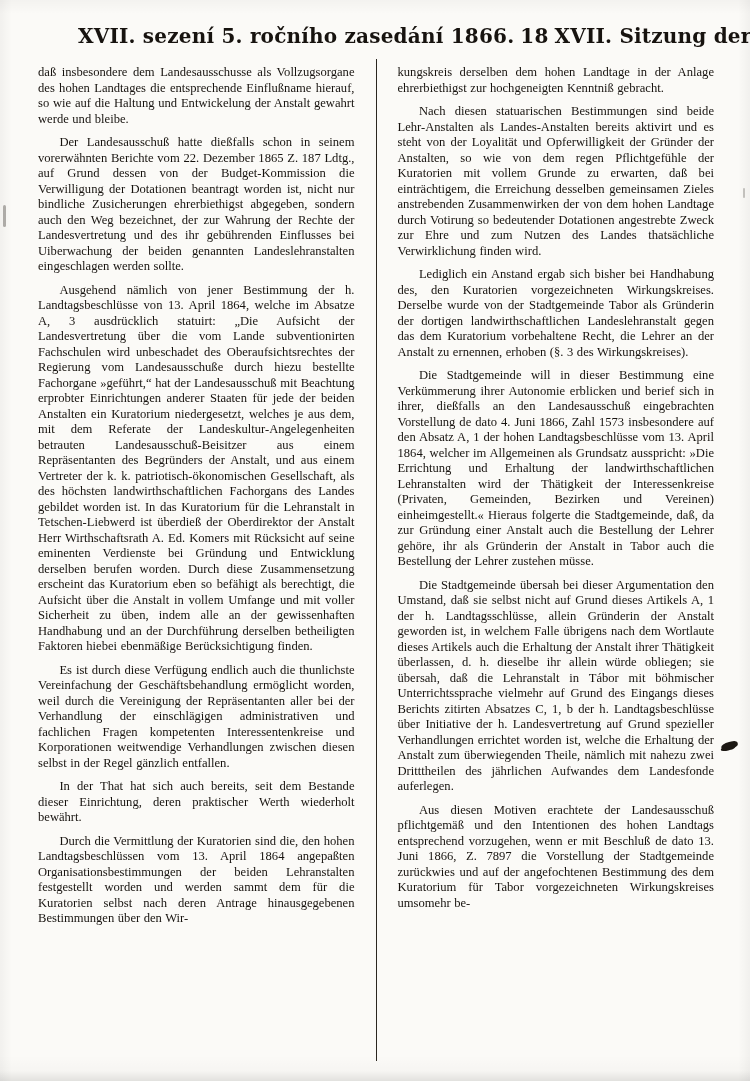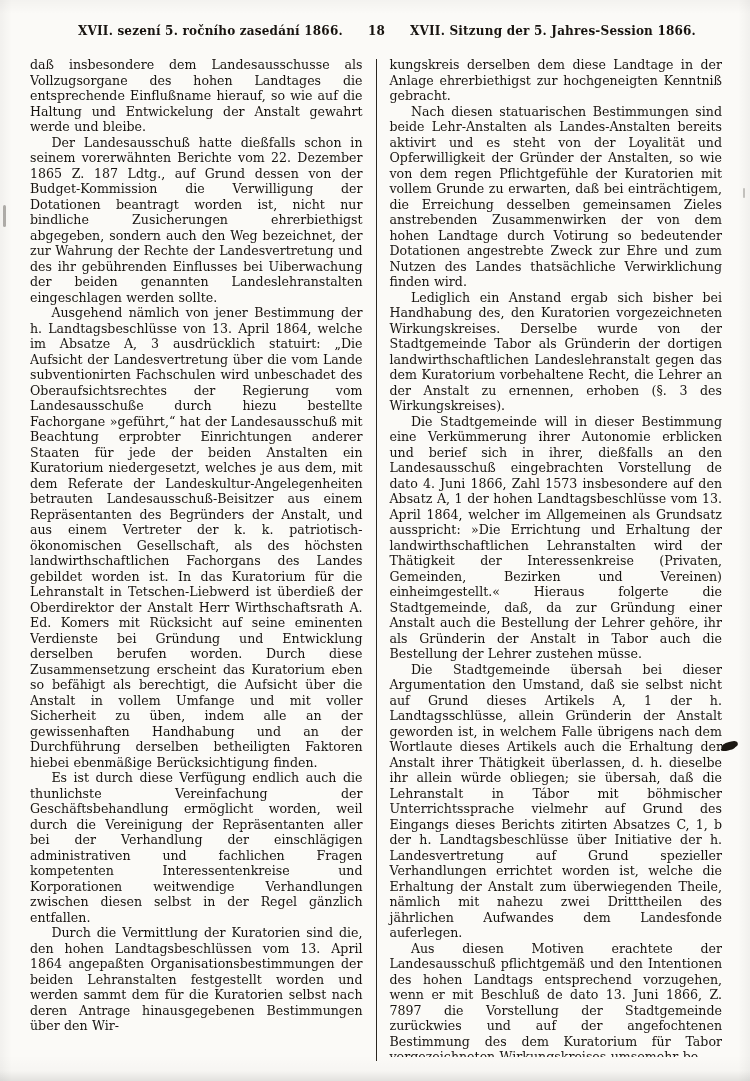--- a/index.html
+++ b/index.html
@@ -15,22 +15,22 @@
     background:
       linear-gradient(180deg, rgba(0,0,0,0.03) 0, rgba(0,0,0,0) 14px),
       linear-gradient(0deg, rgba(0,0,0,0.10) 0, rgba(0,0,0,0.02) 10px, rgba(0,0,0,0) 26px),
       linear-gradient(90deg, rgba(0,0,0,0.04) 0, rgba(0,0,0,0) 12px),
       linear-gradient(270deg, rgba(0,0,0,0.04) 0, rgba(0,0,0,0) 12px),
       #fbfaf7;
     color:#17130f;
   }
   .running-head{
     position:absolute;top:24px;left:30px;right:28px;
-    display:flex;justify-content:space-between;align-items:baseline;
-    font-weight:bold;font-size:12px;letter-spacing:0.2px;
+    display:flex;justify-content:flex-start;align-items:baseline;
+    font-weight:bold;font-size:20px;letter-spacing:0.2px;
     white-space:nowrap;
   }
   .running-head .rh-left{padding-left:48px;}
   .running-head .rh-page{padding-left:6px;padding-right:6px;}
   .running-head .rh-right{padding-right:26px;}
   .columns{
     position:absolute;top:57px;left:30px;right:28px;bottom:22px;
     display:flex;
   }
   .col{
@@ -42,21 +42,21 @@
     line-height:15.5px;
     word-spacing:0.4px;
   }
   .col-divider{
     width:0;
     border-left:1.4px solid #2b2620;
     margin:2px 4px 0 13px;
     height:1002px;
   }
   .col-right{padding-left:9px;width:335px;}
-  .col p{margin:0;text-indent:1.7em;}
+  .col p{margin:8px;text-indent:1.7em;font-family:Liberation Serif, serif;}
   .col p.no-indent{text-indent:0;}
   .ink-mark{
     position:absolute;
     right:12px;top:742px;
     width:17px;height:7px;
     background:#1c1813;
     border-radius:60% 40% 50% 55%;
     transform:rotate(-14deg);
     box-shadow:-2px 2px 0 -1px #1c1813;
   }
@@ -74,27 +74,28 @@
     <span class="rh-right">XVII. Sitzung der 5. Jahres-Session 1866.</span>
   </div>
 
   <div class="columns">
 
     <div class="col col-left">
       <p class="no-indent">daß insbesondere dem Landesausschusse als Vollzugsorgane des hohen Landtages die entsprechende Einflußname hierauf, so wie auf die Haltung und Entwickelung der Anstalt gewahrt werde und bleibe.</p>
       <p>Der Landesausschuß hatte dießfalls schon in seinem vorerwähnten Berichte vom 22. Dezember 1865 Z. 187 Ldtg., auf Grund dessen von der Budget-Kommission die Verwilligung der Dotationen beantragt worden ist, nicht nur bindliche Zusicherungen ehrerbiethigst abgegeben, sondern auch den Weg bezeichnet, der zur Wahrung der Rechte der Landesvertretung und des ihr gebührenden Einflusses bei Uiberwachung der beiden genannten Landeslehranstalten eingeschlagen werden sollte.</p>
       <p>Ausgehend nämlich von jener Bestimmung der h. Landtagsbeschlüsse von 13. April 1864, welche im Absatze A, 3 ausdrücklich statuirt: „Die Aufsicht der Landesvertretung über die vom Lande subventionirten Fachschulen wird unbeschadet des Oberaufsichtsrechtes der Regierung vom Landesausschuße durch hiezu bestellte Fachorgane »geführt,“ hat der Landesausschuß mit Beachtung erprobter Einrichtungen anderer Staaten für jede der beiden Anstalten ein Kuratorium niedergesetzt, welches je aus dem, mit dem Referate der Landeskultur-Angelegenheiten betrauten Landesausschuß-Beisitzer aus einem Repräsentanten des Begründers der Anstalt, und aus einem Vertreter der k. k. patriotisch-ökonomischen Gesellschaft, als des höchsten landwirthschaftlichen Fachorgans des Landes gebildet worden ist. In das Kuratorium für die Lehranstalt in Tetschen-Liebwerd ist überdieß der Oberdirektor der Anstalt Herr Wirthschaftsrath A. Ed. Komers mit Rücksicht auf seine eminenten Verdienste bei Gründung und Entwicklung derselben berufen worden. Durch diese Zusammensetzung erscheint das Kuratorium eben so befähigt als berechtigt, die Aufsicht über die Anstalt in vollem Umfange und mit voller Sicherheit zu üben, indem alle an der gewissenhaften Handhabung und an der Durchführung derselben betheiligten Faktoren hiebei ebenmäßige Berücksichtigung finden.</p>
       <p>Es ist durch diese Verfügung endlich auch die thunlichste Vereinfachung der Geschäftsbehandlung ermöglicht worden, weil durch die Vereinigung der Repräsentanten aller bei der Verhandlung der einschlägigen administrativen und fachlichen Fragen kompetenten Interessentenkreise und Korporationen weitwendige Verhandlungen zwischen diesen selbst in der Regel gänzlich entfallen.</p>
+      <p>In der That hat sich auch bereits, seit dem Bestande dieser Einrichtung, deren praktischer Werth wiederholt bewährt.</p>
       <p>Durch die Vermittlung der Kuratorien sind die, den hohen Landtagsbeschlüssen vom 13. April 1864 angepaßten Organisationsbestimmungen der beiden Lehranstalten festgestellt worden und werden sammt dem für die Kuratorien selbst nach deren Antrage hinausgegebenen Bestimmungen über den Wir-</p>
     </div>
 
     <div class="col-divider"></div>
 
     <div class="col col-right">
-      <p class="no-indent">kungskreis derselben dem diese Landtage in der Anlage ehrerbiethigst zur hochgeneigten Kenntniß gebracht.</p>
+      <p class="no-indent">kungskreis derselben dem hohen Landtage in der Anlage ehrerbiethigst zur hochgeneigten Kenntniß gebracht.</p>
       <p>Nach diesen statuarischen Bestimmungen sind beide Lehr-Anstalten als Landes-Anstalten bereits aktivirt und es steht von der Loyalität und Opferwilligkeit der Gründer der Anstalten, so wie von dem regen Pflichtgefühle der Kuratorien mit vollem Grunde zu erwarten, daß bei einträchtigem, die Erreichung desselben gemeinsamen Zieles anstrebenden Zusammenwirken der von dem hohen Landtage durch Votirung so bedeutender Dotationen angestrebte Zweck zur Ehre und zum Nutzen des Landes thatsächliche Verwirklichung finden wird.</p>
       <p>Lediglich ein Anstand ergab sich bisher bei Handhabung des, den Kuratorien vorgezeichneten Wirkungskreises. Derselbe wurde von der Stadtgemeinde Tabor als Gründerin der dortigen landwirthschaftlichen Landeslehranstalt gegen das dem Kuratorium vorbehaltene Recht, die Lehrer an der Anstalt zu ernennen, erhoben (§. 3 des Wirkungskreises).</p>
       <p>Die Stadtgemeinde will in dieser Bestimmung eine Verkümmerung ihrer Autonomie erblicken und berief sich in ihrer, dießfalls an den Landesausschuß eingebrachten Vorstellung de dato 4. Juni 1866, Zahl 1573 insbesondere auf den Absatz A, 1 der hohen Landtagsbeschlüsse vom 13. April 1864, welcher im Allgemeinen als Grundsatz ausspricht: »Die Errichtung und Erhaltung der landwirthschaftlichen Lehranstalten wird der Thätigkeit der Interessenkreise (Privaten, Gemeinden, Bezirken und Vereinen) einheimgestellt.« Hieraus folgerte die Stadtgemeinde, daß, da zur Gründung einer Anstalt auch die Bestellung der Lehrer gehöre, ihr als Gründerin der Anstalt in Tabor auch die Bestellung der Lehrer zustehen müsse.</p>
       <p>Die Stadtgemeinde übersah bei dieser Argumentation den Umstand, daß sie selbst nicht auf Grund dieses Artikels A, 1 der h. Landtagsschlüsse, allein Gründerin der Anstalt geworden ist, in welchem Falle übrigens nach dem Wortlaute dieses Artikels auch die Erhaltung der Anstalt ihrer Thätigkeit überlassen, d. h. dieselbe ihr allein würde obliegen; sie übersah, daß die Lehranstalt in Tábor mit böhmischer Unterrichtssprache vielmehr auf Grund des Eingangs dieses Berichts zitirten Absatzes C, 1, b der h. Landtagsbeschlüsse über Initiative der h. Landesvertretung auf Grund spezieller Verhandlungen errichtet worden ist, welche die Erhaltung der Anstalt zum überwiegenden Theile, nämlich mit nahezu zwei Dritttheilen des jährlichen Aufwandes dem Landesfonde auferlegen.</p>
       <p>Aus diesen Motiven erachtete der Landesausschuß pflichtgemäß und den Intentionen des hohen Landtags entsprechend vorzugehen, wenn er mit Beschluß de dato 13. Juni 1866, Z. 7897 die Vorstellung der Stadtgemeinde zurückwies und auf der angefochtenen Bestimmung des dem Kuratorium für Tabor vorgezeichneten Wirkungskreises umsomehr be-</p>
 
     </div>
 
   </div>
 

